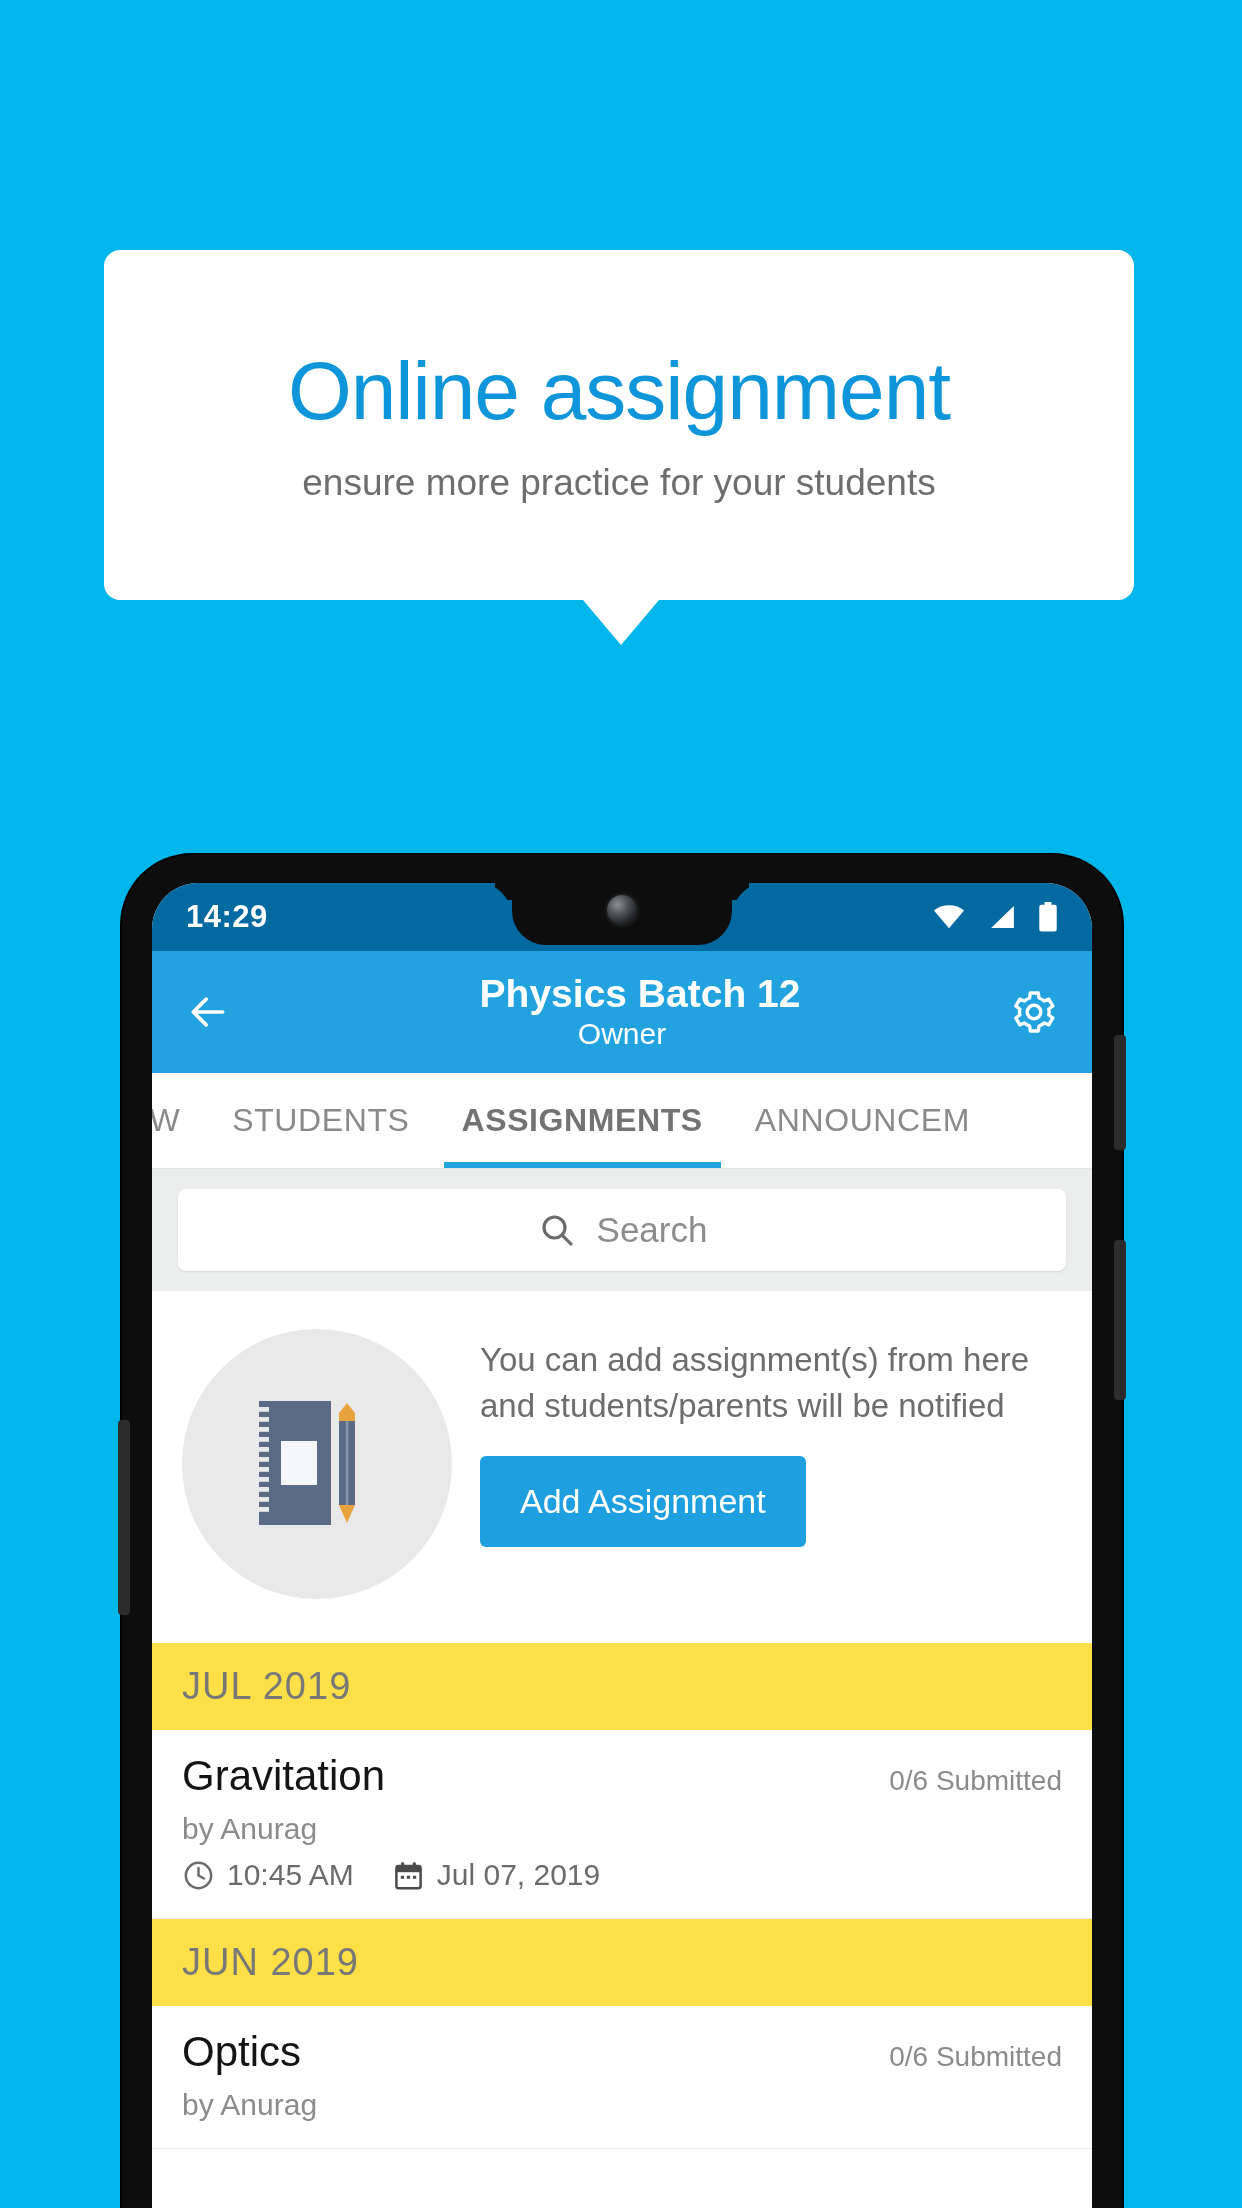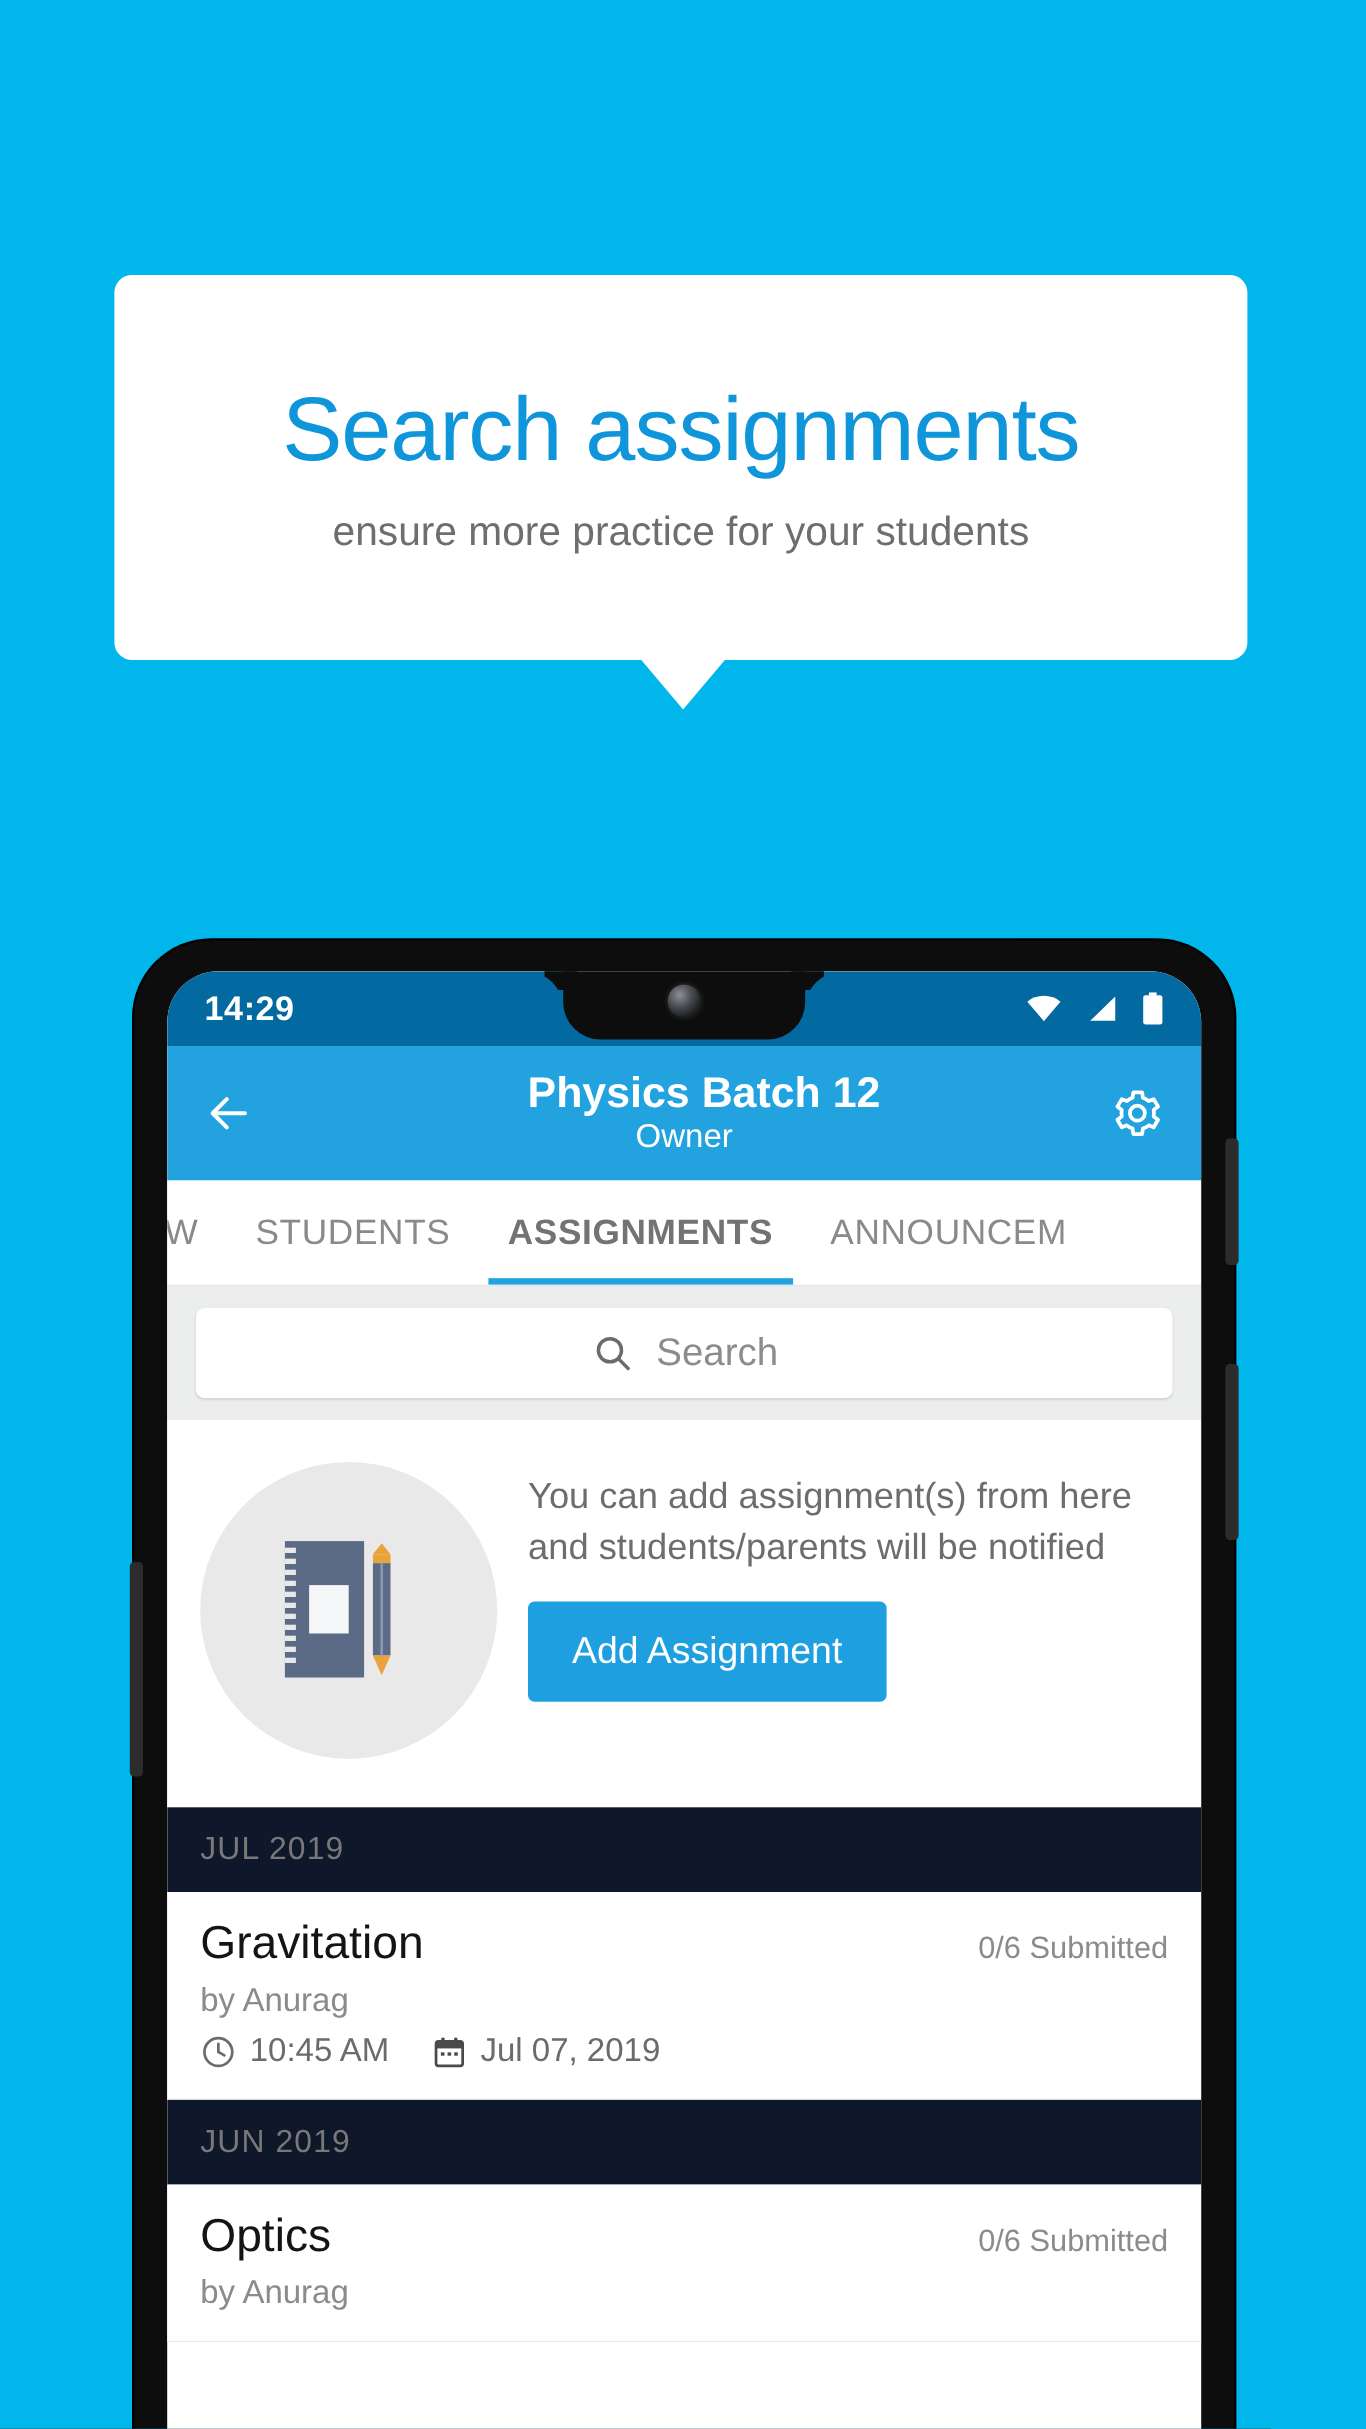--- a/index.html
+++ b/index.html
@@ -258,23 +258,23 @@
     font-size:34px;
     font-weight:400;
     padding:26px 40px;
     border-radius:6px;
     border:none;
     cursor:pointer;
   }
 
   
   .month-header {
-    background:#0f172a;
+    background:#fde047;
     padding:22px 30px;
-    font-size:29px;
+    font-size:38px;
     color:#787878;
     letter-spacing:1px;
   }
   .assignment {
     background:#ffffff;
     padding:22px 30px 26px 30px;
     border-bottom:1px solid #ececec;
   }
   .assign-row {
     display:flex;
@@ -303,21 +303,21 @@
     font-size:30px;
     color:#6b6b6b;
   }
   .assign-meta .sep { width:14px; }
   .ic-inline { display:inline-flex; align-items:center; }
 </style>
 </head>
 <body>
 
 <div class="promo-bubble">
-  <div class="promo-title">Search assignments</div>
+  <div class="promo-title">Online assignment</div>
   <div class="promo-sub">ensure more practice for your students</div>
 </div>
 <div class="bubble-tail"></div>
 
 <div class="phone">
   <div class="side-btn left-1"></div>
   <div class="side-btn right-1"></div>
   <div class="side-btn right-2"></div>
 
   <div class="phone-inner">

